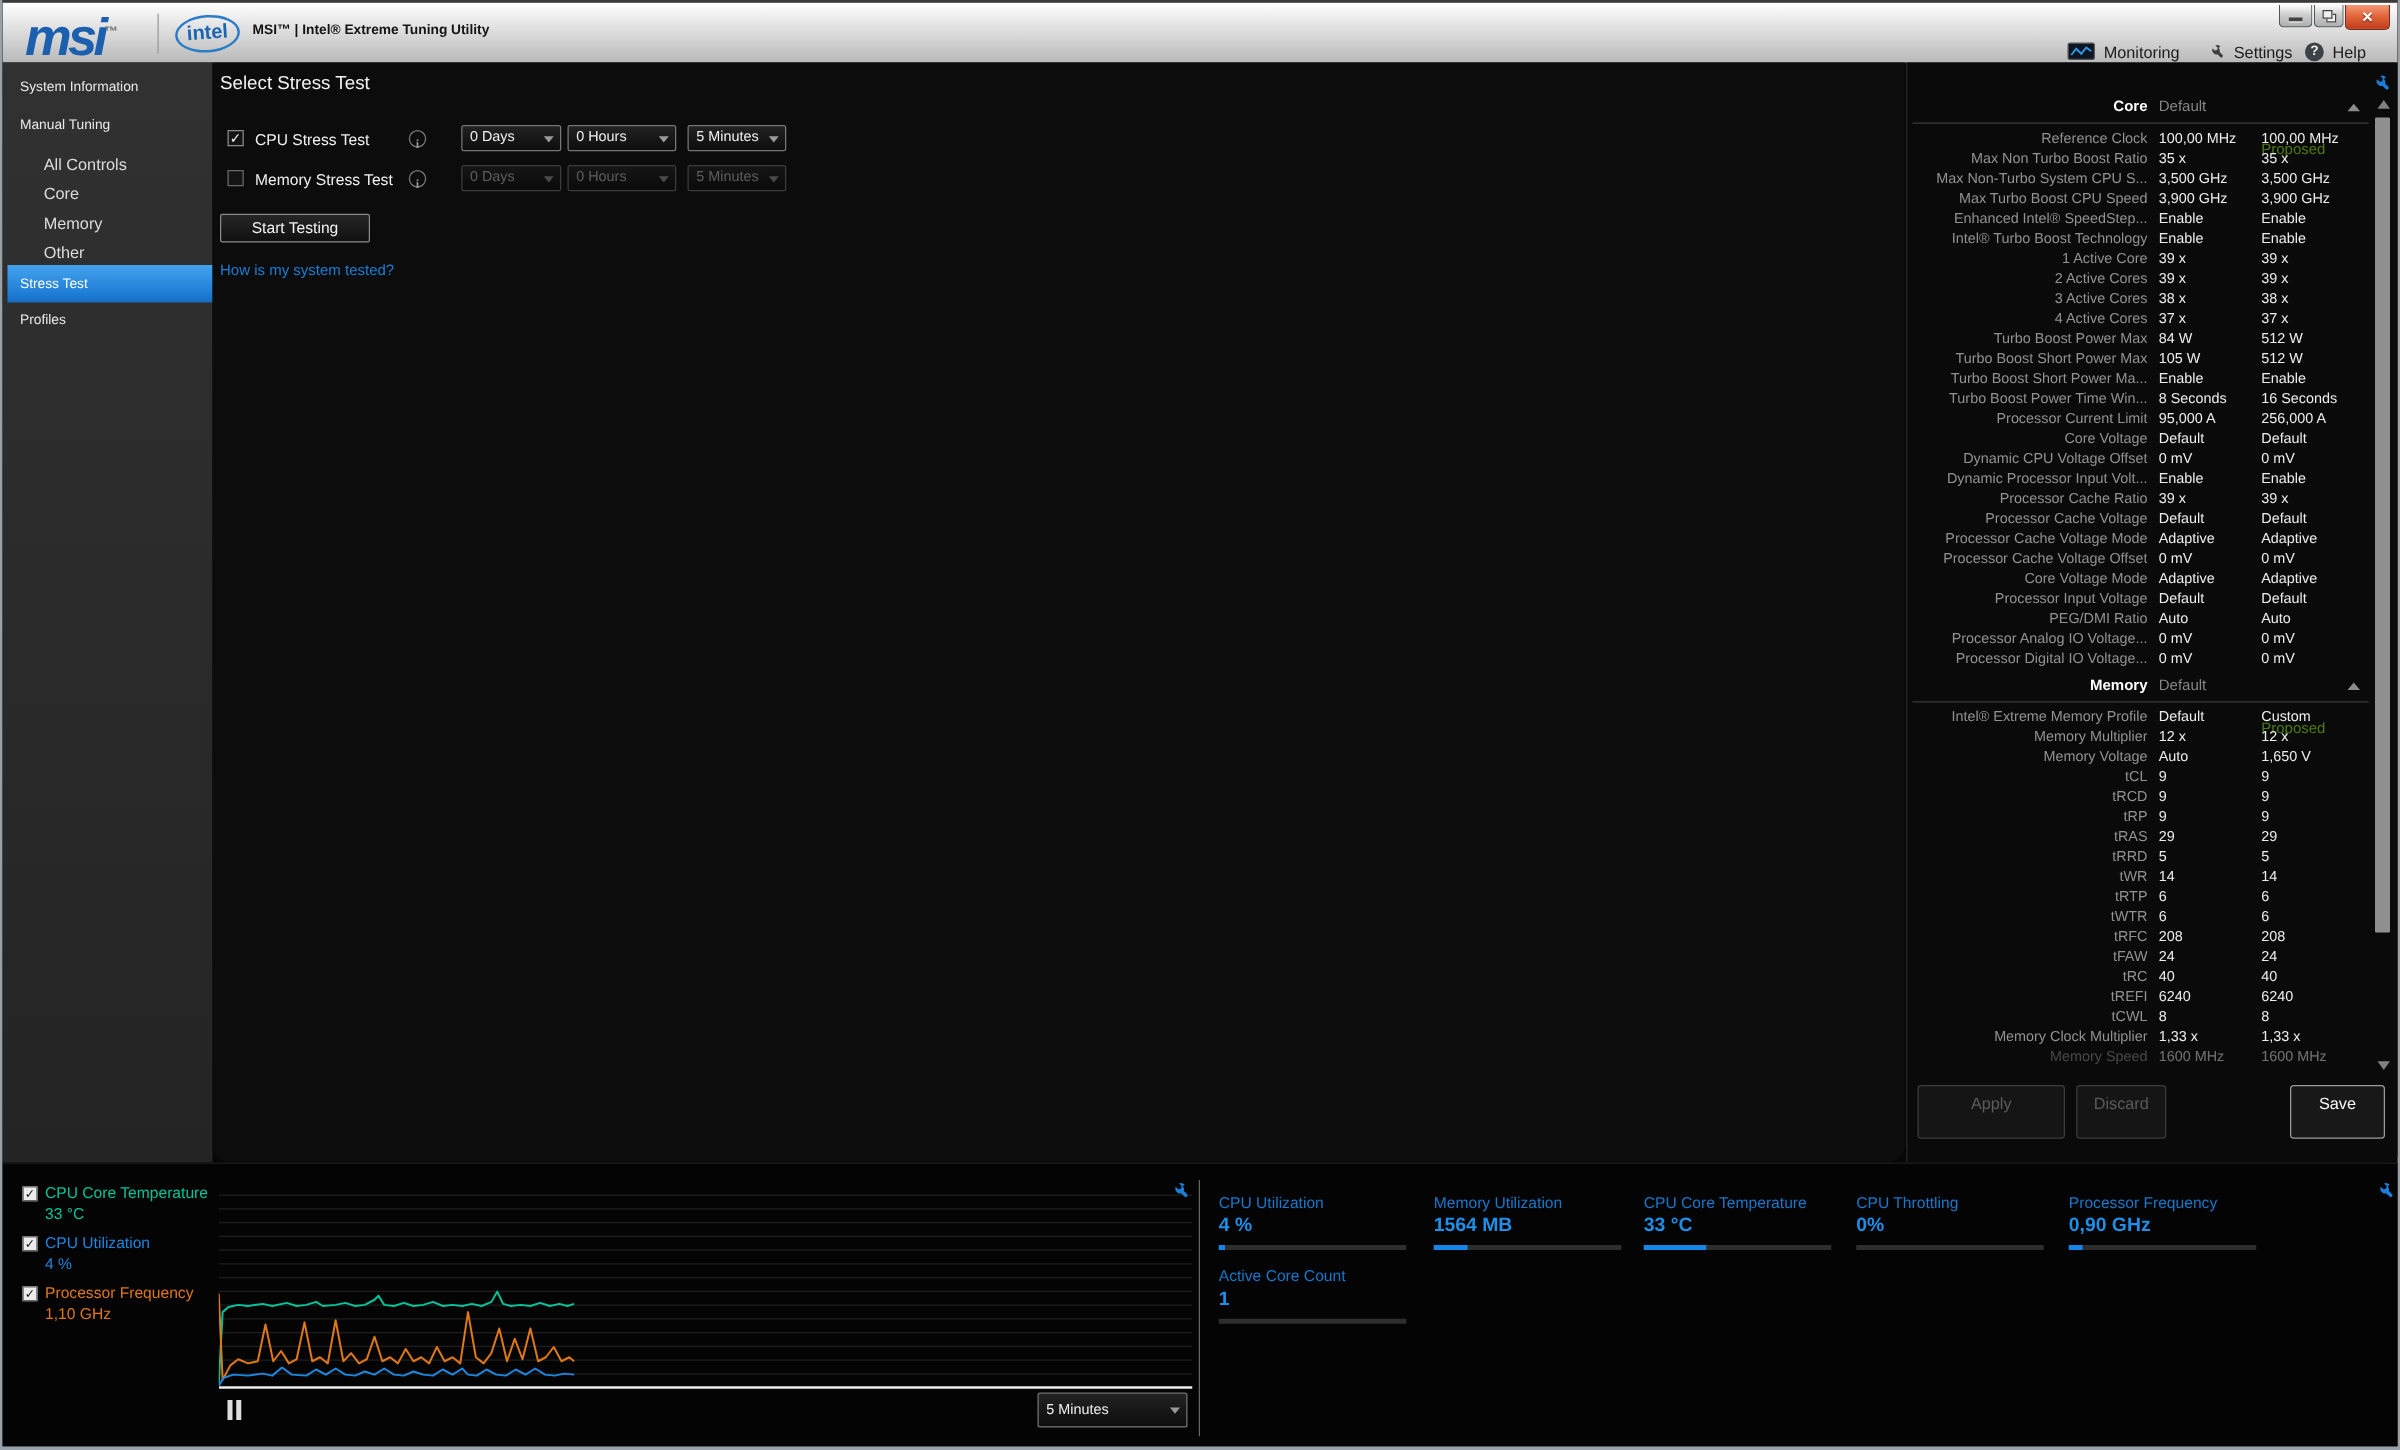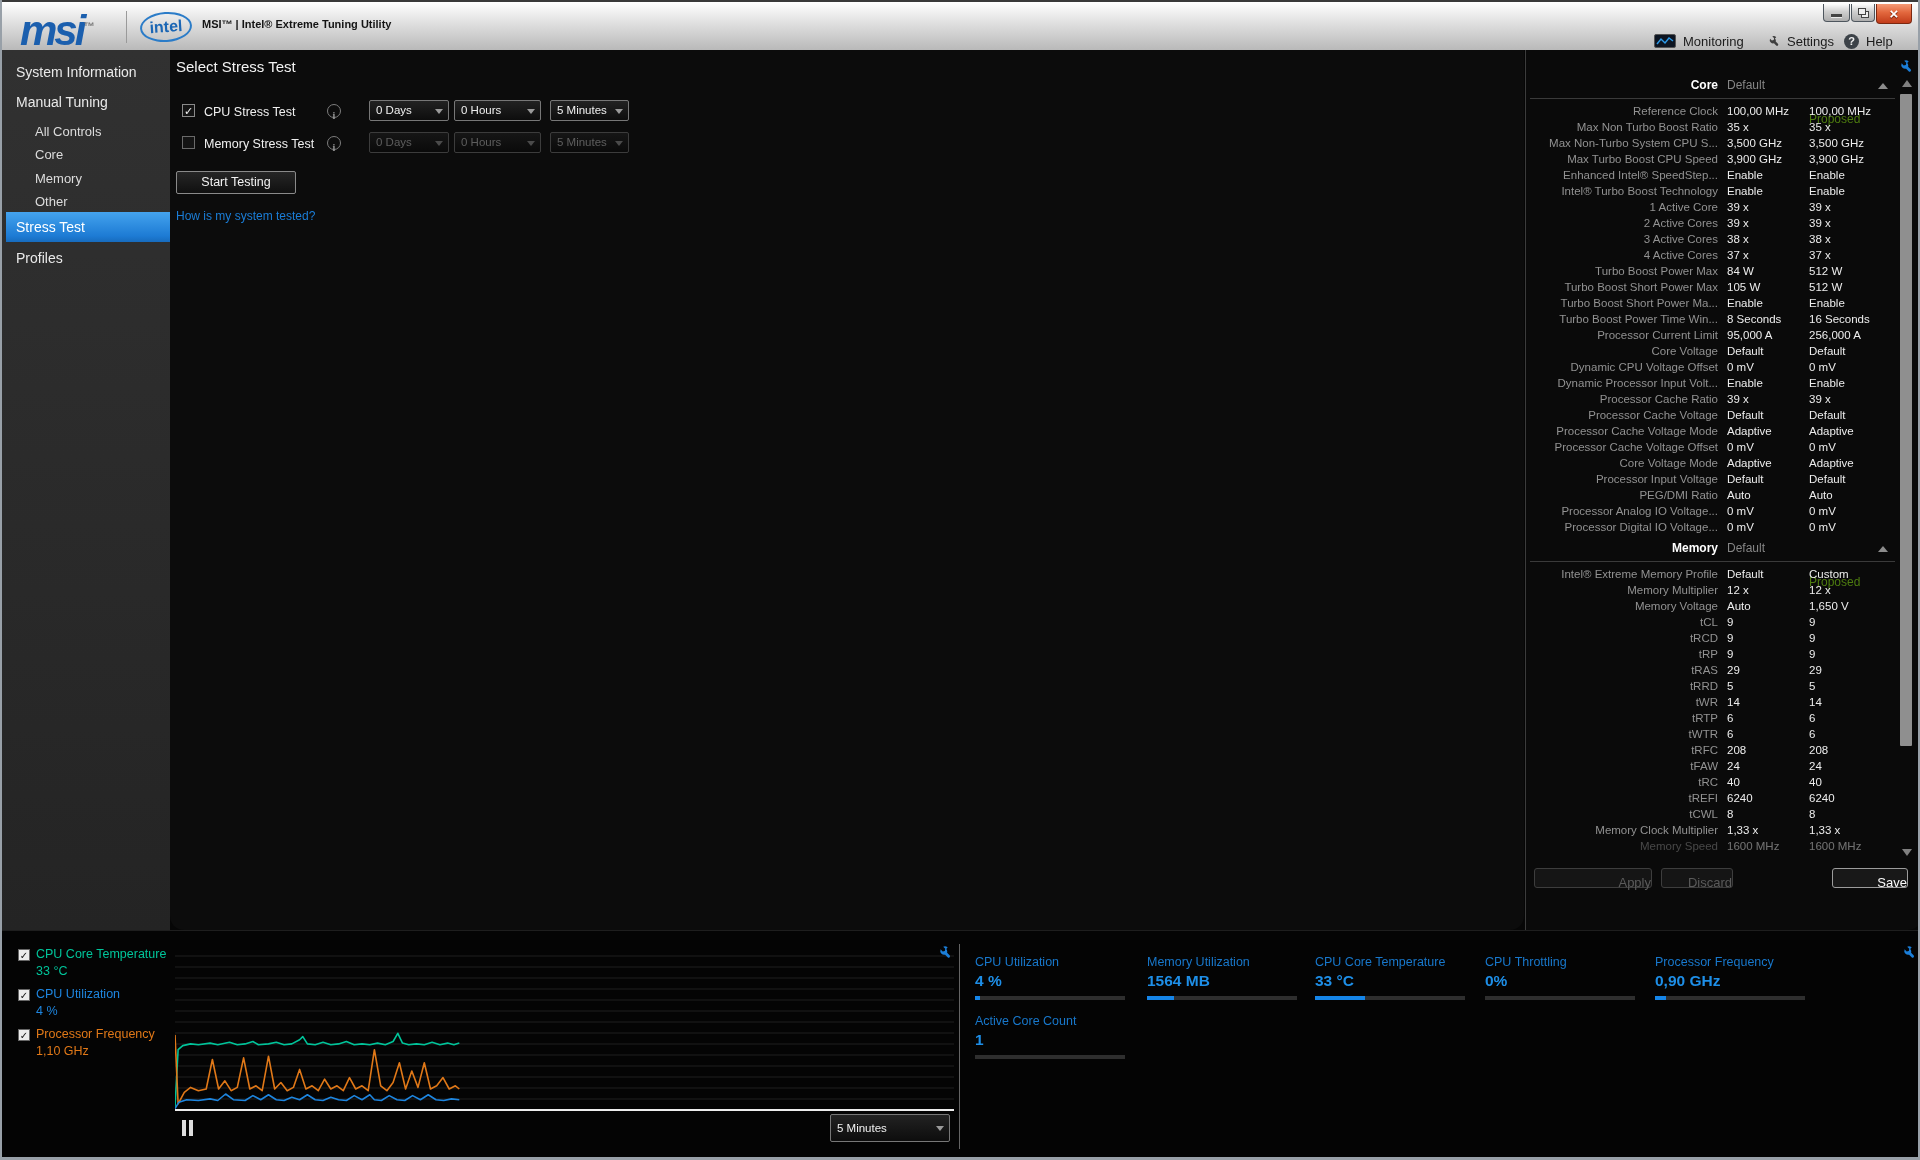--- a/index.html
+++ b/index.html
@@ -34,21 +34,21 @@
     color:#fff; text-shadow:0 1px 1px #5c1303; line-height:19px; }
   .tb-menu { position:absolute; top:32px; height:17px; display:flex; gap:7px;
     font-size:13px; color:#1b1b1b; cursor:default; }
   .tb-menu.monitoring { left:1652px; } .tb-menu.settings { left:1764px; } .tb-menu.help { left:1842px; }
   .mon-icon { width:22px; height:14px; background:#0d1522; border:1px solid #555; border-radius:2px; }
   .help-icon { width:15px; height:15px; border-radius:50%; background:#3c4248; color:#f0f0f0;
     font-size:11px; font-weight:bold; text-align:center; line-height:15px; }
   
   .sidebar { position:absolute; left:0; top:50px; width:168px; height:880px;
     background:linear-gradient(#313131,#242424); }
-  .side-item { position:absolute; left:14px; color:#e9e9e9; font-size:14px; cursor:default; white-space:nowrap; }
+  .side-item { position:absolute; left:14px; color:#e9e9e9; font-size:11px; cursor:default; white-space:nowrap; }
   .side-item.sub { left:33px; font-size:13px; color:#dcdcdc; }
   .side-item.active-band { left:4px; right:0; width:164px; padding-left:10px;
     background:linear-gradient(#44a3ee,#1d7bd4 80%,#176bbd); color:#fff; line-height:30px; }
   
   .main { position:absolute; left:168px; top:50px; width:1354px; height:880px; background:#0c0c0c;
     border-radius:0 0 14px 14px; }
   .page-title { position:absolute; left:174px; top:58px; font-size:15px; color:#f2f2f2; }
   .cbx { position:absolute; width:13px; height:13px; background:#141414; border:1px solid #8a8a8a;
     color:#f5f5f5; font-size:11px; line-height:12px; text-align:center; cursor:pointer; }
   .stress-label { position:absolute; font-size:12.5px; color:#f0f0f0; }
@@ -83,21 +83,21 @@
   .trow .def { position:absolute; left:201px; width:78px; color:#ededed; white-space:nowrap; }
   .trow .pro { position:absolute; left:283px; width:82px; color:#ededed; white-space:nowrap; }
   .trow.dim { opacity:.45; }
   .scrollbar { position:absolute; left:373px; top:28px; width:15px; height:780px; }
   .sb-up, .sb-down { position:absolute; left:3px; width:0; height:0; cursor:pointer;
     border-left:5px solid transparent; border-right:5px solid transparent; }
   .sb-up { top:2px; border-bottom:7px solid #808080; }
   .sb-down { bottom:2px; border-top:7px solid #808080; }
   .sb-thumb { position:absolute; left:1px; top:16px; width:12px; height:652px; background:#8f8f8f;
     border-radius:1px; cursor:grab; }
-  .panel-btn { position:absolute; height:20px; border-radius:3px; font-size:13px; text-align:right; cursor:pointer; }
+  .panel-btn { position:absolute; height:43px; border-radius:3px; font-size:13px; text-align:center; cursor:pointer; }
   .panel-btn.ghost { background:#151515; border:1px solid #3d3d3d; color:#5b5b5b; }
   .panel-btn.save { background:#181818; border:1px solid #9c9c9c; color:#fafafa; }
   
   .monitor { position:absolute; left:0; top:930px; width:1920px; height:230px; background:#040404;
     border-top:1px solid #1e1e1e; }
   .cbx-light { position:absolute; width:12px; height:12px; background:#ececec; border:1px solid #666;
     color:#111; font-size:10px; line-height:11px; text-align:center; cursor:pointer; }
   .leg-label { position:absolute; left:34px; font-size:12.5px; white-space:nowrap; }
   .leg-value { position:absolute; left:34px; font-size:12.5px; white-space:nowrap; }
   .graph { position:absolute; left:173px; top:948px; width:779px; height:164px; }

